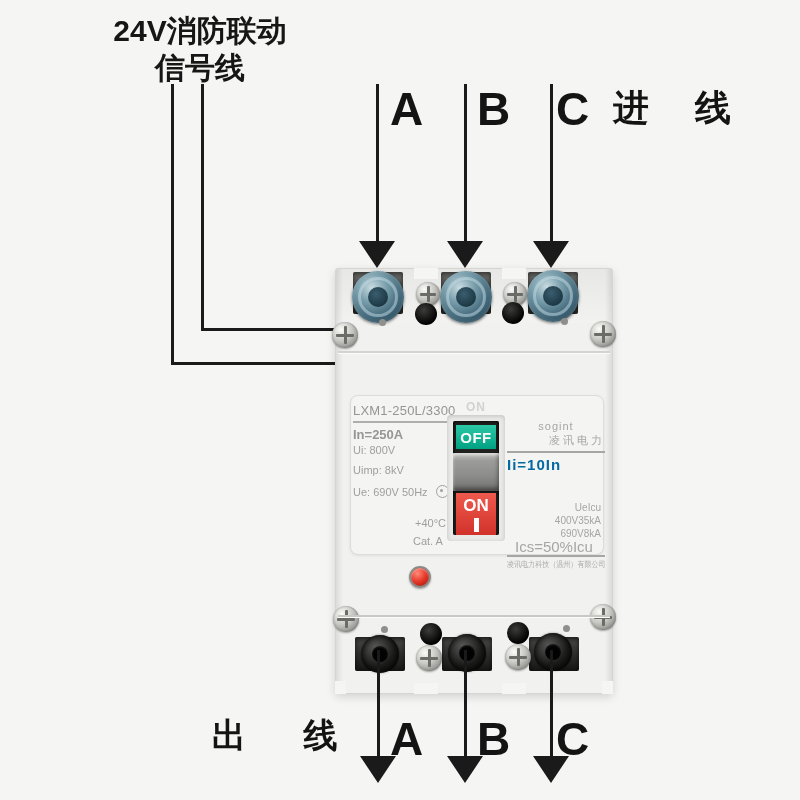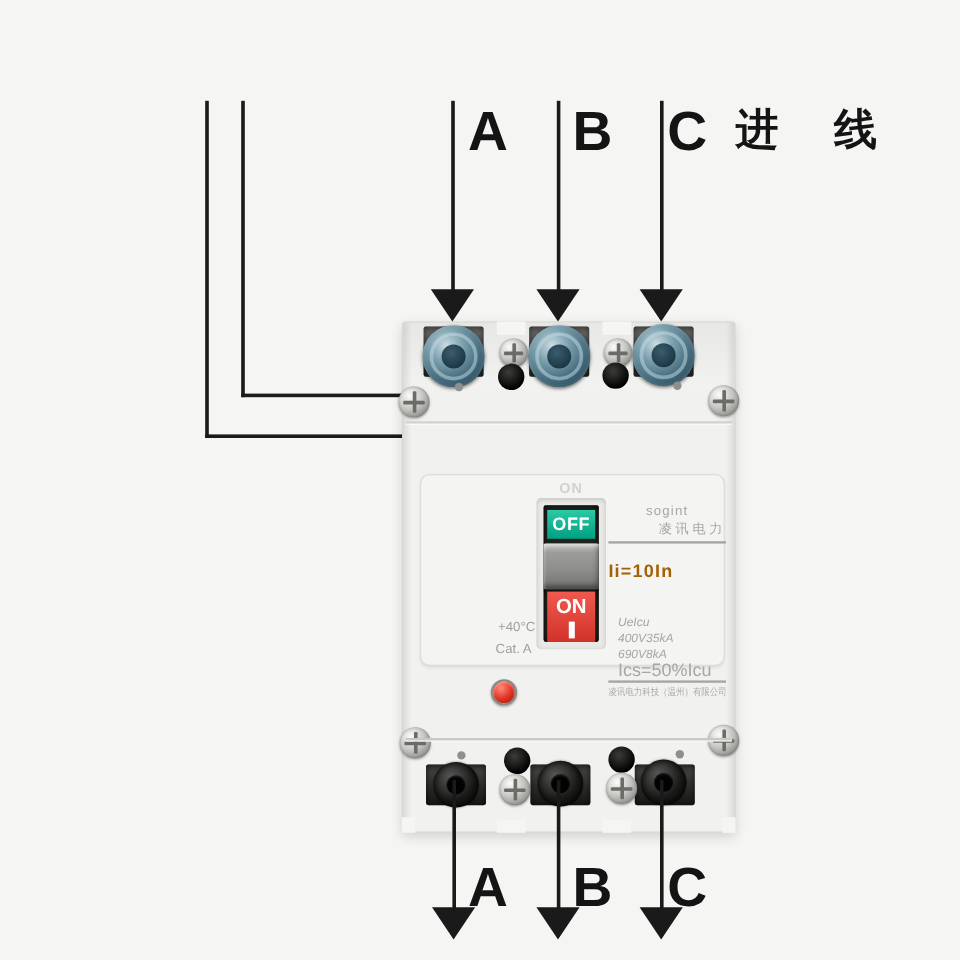--- a/index.html
+++ b/index.html
@@ -51,23 +51,23 @@
   .model{font-size:13px;color:#959593;letter-spacing:.2px;border-bottom:2px solid #aeaeac;padding-bottom:3px;}
   .ratedcur{font-size:13px;font-weight:bold;color:#98989  6;color:#969694;margin-top:4px;}
   .sm{font-size:11px;}
   .cert-circle{display:inline-block;width:11px;height:11px;border:1px solid #a0a09e;border-radius:50%;vertical-align:-2px;margin-left:8px;position:relative;}
   .cert-circle span{position:absolute;left:3px;top:3px;width:3px;height:3px;border-radius:50%;background:#a0a09e;}
 
   .right-label{position:absolute;left:171px;top:151px;width:98px;color:#a6a6a4;}
   .rl-brand{text-align:center;font-size:11px;letter-spacing:1px;}
   .rl-brand-cn{text-align:right;font-size:11px;letter-spacing:3px;margin-top:1px;}
   .rl-hr{height:2px;background:#a6a6a4;margin-top:3px;}
-  .rl-ii{font-size:15px;font-weight:bold;color:#a16207;letter-spacing:1px;margin-top:15px;}
+  .rl-ii{font-size:15px;font-weight:bold;color:#0369a1;letter-spacing:1px;margin-top:3px;}
   .rl-table{margin-top:28px;font-size:10px;}
-  .rl-row{display:flex;justify-content:flex-start;padding:0 4px 0 8px;line-height:13px;font-style:italic;}
+  .rl-row{display:flex;justify-content:flex-end;padding:0 4px 0 8px;line-height:13px;}
   .rl-ics{font-size:15px;padding-left:8px;line-height:13px;}
   .rl-hr2{height:1.5px;background:#a6a6a4;margin-top:2px;}
   .rl-company{font-size:8px;white-space:nowrap;transform:scaleX(.88);transform-origin:left center;margin-top:2px;color:#ababa9;}
 
   
   .sw-emboss{position:absolute;left:111px;top:131px;width:58px;text-align:center;font-size:12px;font-weight:bold;color:#d2d2cf;letter-spacing:1px;}
   .sw-surround{position:absolute;left:111px;top:146px;width:58px;height:126px;background:#e9e9e7;border-radius:4px;box-shadow:inset 0 1px 4px rgba(0,0,0,.18);}
   .sw-recess{position:absolute;left:117px;top:152px;width:46px;height:114px;background:#222220;border-radius:2px;overflow:hidden;box-shadow:inset 0 0 5px #000;}
   .sw-off{position:absolute;left:3px;top:4px;width:40px;height:24px;background:linear-gradient(180deg,#2cc9a6,#00a083);display:flex;align-items:center;justify-content:center;color:#fff;font-size:15px;font-weight:800;letter-spacing:.5px;}
   .sw-handle{position:absolute;left:-2px;top:32px;width:50px;height:38px;background:linear-gradient(180deg,#c4c4c2 0%,#9c9c9a 20%,#8c8c8a 60%,#717170 100%);border-radius:4px;box-shadow:inset 2px 2px 3px rgba(255,255,255,.5),inset -3px -3px 4px rgba(0,0,0,.4),0 2px 4px rgba(0,0,0,.55);}
@@ -75,20 +75,22 @@
   .on-bar{width:5px;height:14px;background:#fff;margin-top:2px;}
 
   .indicator{position:absolute;left:73px;top:297px;width:18px;height:18px;border-radius:50%;background:radial-gradient(circle at 36% 30%,#ff8a77,#e6392a 48%,#a31005 95%);border:2px solid #8c8a86;box-shadow:0 1px 2px rgba(0,0,0,.35),inset 0 1px 2px rgba(255,255,255,.45);}
 </style>
 </head>
 <body>
 
 <div class="canvas">
 
   <div class="title-block">
+    <div>24V消防联动</div>
+    <div>信号线</div>
   </div>
 
   <div class="wire" style="left:171px;top:84px;width:3px;height:281px;"></div>
   <div class="wire" style="left:171px;top:362px;width:167px;height:3px;"></div>
   <div class="wire" style="left:201px;top:84px;width:3px;height:247px;"></div>
   <div class="wire" style="left:201px;top:328px;width:137px;height:3px;"></div>
 
   <div class="body">
     <div class="top-strip"></div>
     <div class="edge-shade-l"></div>
@@ -141,20 +143,27 @@
       </div>
     <div class="screw-ph" style="left:254px;top:335px;width:26px;height:26px;">
         <div class="ph-slot ph-h"></div>
         <div class="ph-slot ph-v"></div>
       </div>
 
     <div class="divider" style="top:82px;"></div>
 
     <div class="panel"></div>
 
+    <div class="left-label lbl">
+      <div class="model">LXM1-250L/3300</div>
+      <div class="ratedcur">In=250A</div>
+      <div class="sm" style="margin-top:2px;">Ui: 800V</div>
+      <div class="sm" style="margin-top:8px;">Uimp: 8kV</div>
+      <div class="sm" style="margin-top:9px;"><span>Ue: 690V  50Hz</span><span class="cert-circle"><span></span></span></div>
+    </div>
     <div class="lbl sm" style="position:absolute;left:79px;top:248px;">+40°C</div>
     <div class="lbl sm" style="position:absolute;left:77px;top:266px;">Cat. A</div>
 
     <div class="sw-emboss">ON</div>
     <div class="sw-surround"></div>
     <div class="sw-recess">
       <div class="sw-off">OFF</div>
       <div class="sw-handle"></div>
       <div class="sw-on">
           <span>ON</span>
@@ -235,14 +244,15 @@
 
   <div class="arrow-line" style="left:377px;top:650px;height:108px;"></div>
   <div class="arrow-line" style="left:464px;top:650px;height:108px;"></div>
   <div class="arrow-line" style="left:550px;top:650px;height:108px;"></div>
   <div class="arrow-head" style="left:360px;top:756px;"></div>
   <div class="arrow-head" style="left:447px;top:756px;"></div>
   <div class="arrow-head" style="left:533px;top:756px;"></div>
   <div class="phase-label" style="left:390px;top:716px;">A</div>
   <div class="phase-label" style="left:477px;top:716px;">B</div>
   <div class="phase-label" style="left:556px;top:716px;">C</div>
+  <div class="cn-big-out" style="left:212px;top:718px;">出 线</div>
 
 </div>
 
 </body></html>

